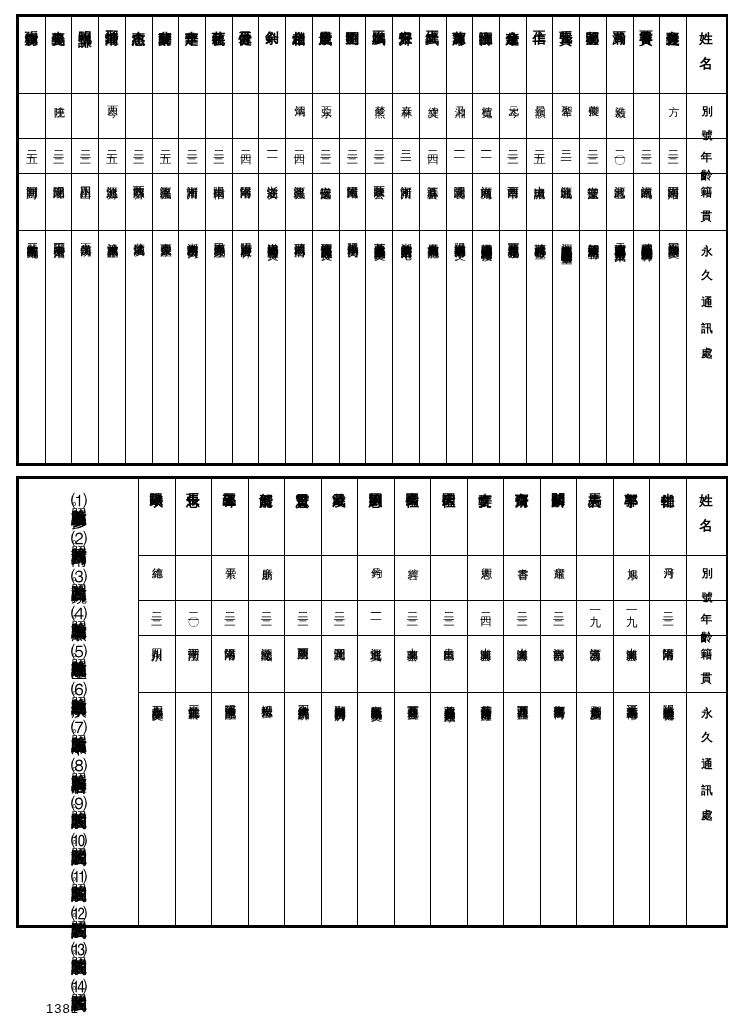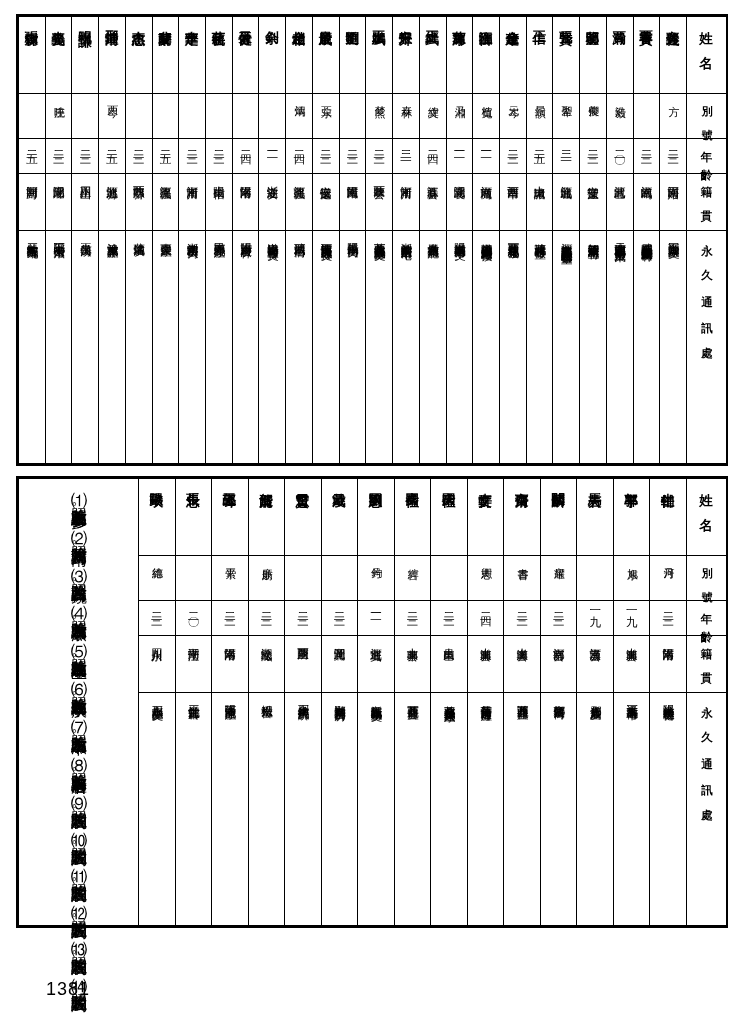--- a/index.html
+++ b/index.html
@@ -37,21 +37,21 @@
   tr.r-addr td{height:232px;}
 
   tr.r-addr td.addr .v{max-height:226px;}
   tr.r-orig td.orig .v{max-height:52px;}
   tr.r-name td.name .v{max-height:72px;}
   tr.r-alias td.alias .v{max-height:40px;}
 
   td.hdr{background:#fff;}
   td.notecell .v{max-height:226px;}
 
-  .pagenum{position:absolute;left:46px;bottom:24px;font-size:18px;font-family:"Liberation Sans",sans-serif;letter-spacing:1px;}
+  .pagenum{position:absolute;left:46px;bottom:8px;font-size:13px;font-family:"Liberation Sans",sans-serif;letter-spacing:1px;}
 </style>
 </head>
 <body>
 
 <div class="page">
 
   <div class="table-block">
     <table class="reg">
       <colgroup id="cg-top">
           <col style="width: 26.72px;">

